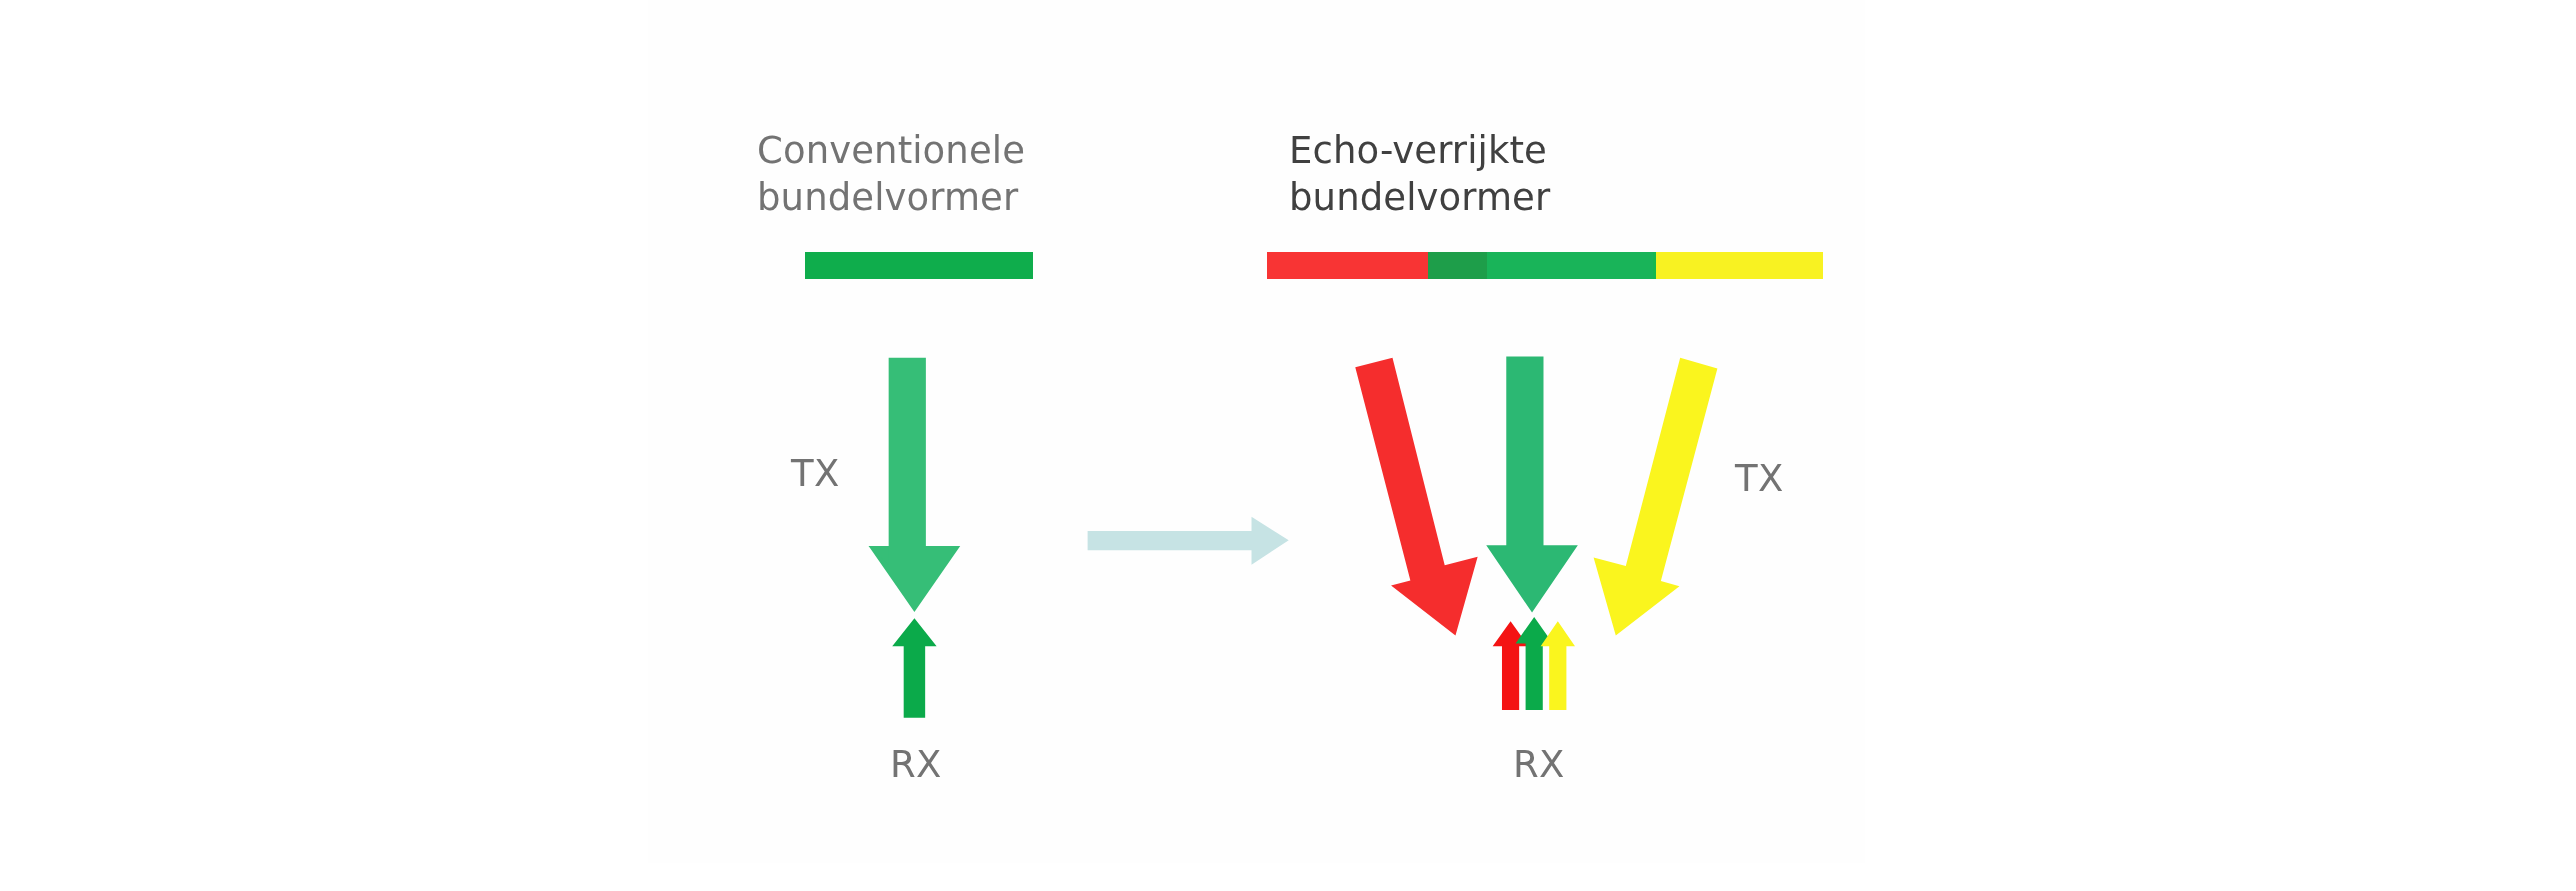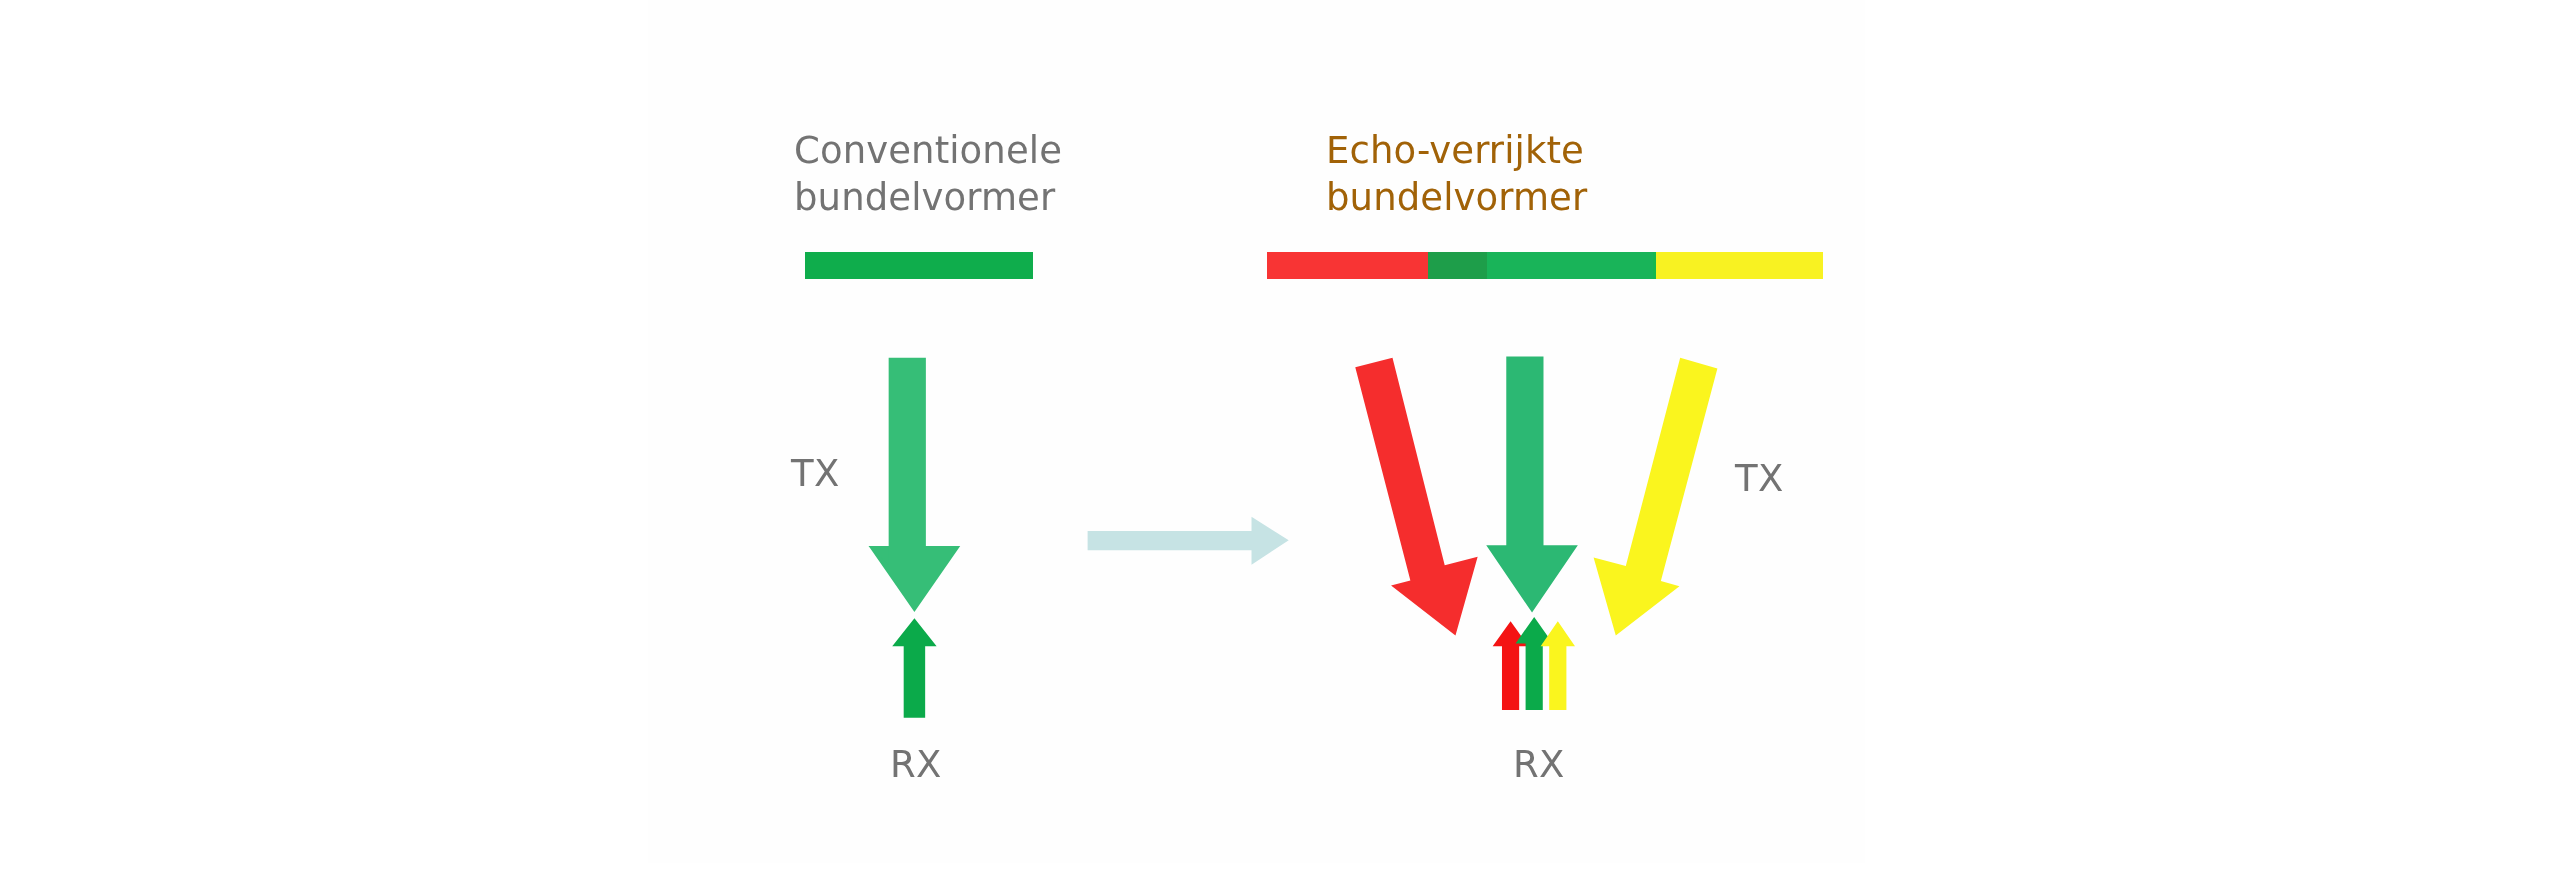--- a/index.html
+++ b/index.html
@@ -27,21 +27,20 @@
   }
 
   .panel-title {
     position: absolute;
     color: #737373;
     font-size: 37px;
     line-height: 1.28;
     font-weight: 400;
     letter-spacing: 0.1px;
     white-space: pre-line;
-    margin-left: 37px;
   }
   #title-left  { left: 757px; top: 127px; width: 444px; }
   #title-right { left: 1289px; top: 127px; width: 458px; }
 
   .aperture-bar {
     position: absolute;
     height: 27px;
     display: flex;
     flex-direction: row;
   }
@@ -72,21 +71,21 @@
 </head>
 <body>
 
 <div id="stage" style="background: rgb(255, 255, 255);">
 
   <div id="canvas-area" style="background: rgb(254, 254, 254);"></div>
 
   <div class="panel-title" id="title-left" style="color: rgb(115, 115, 115);">Conventionele
 bundelvormer</div>
 
-  <div class="panel-title" id="title-right" style="color: #a16207;">Echo-verrijkte
+  <div class="panel-title" id="title-right" style="color: #404040;">Echo-verrijkte
 bundelvormer</div>
 
   <div class="aperture-bar" id="bar-left">
       <div class="bar-seg" style="background: rgb(15, 173, 76); flex: 1 1 0%;"></div>
     </div>
 
   <div class="aperture-bar" id="bar-right">
       <div class="bar-seg" style="background: rgb(248, 52, 52); flex: 0.29 1 0%;"></div>
       <div class="bar-seg" style="background: rgb(30, 158, 74); flex: 0.105 1 0%;"></div>
       <div class="bar-seg" style="background: rgb(25, 180, 89); flex: 0.3 1 0%;"></div>

